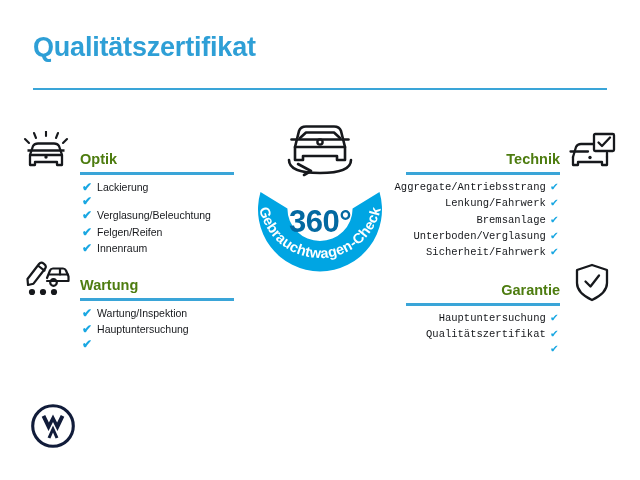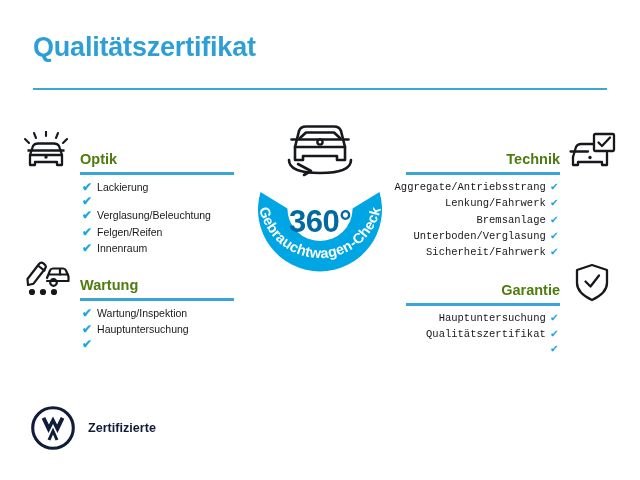--- a/index.html
+++ b/index.html
@@ -325,15 +325,14 @@
   <div id="badge-360">360°</div>
 </div>
 
 <div id="footer-logo">
   <svg id="vw-mark" viewBox="0 0 44 44">
     <circle cx="22" cy="22" r="20.3" fill="none" stroke="#111c3a" stroke-width="3.1"></circle>
     <path d="M22 10.4 L26.1 18.6 L29.8 10.9 L33.3 12.7 L26.5 27.1 L22 17.9 L17.5 27.1 L10.7 12.7 L14.2 10.9 L17.9 18.6 Z
              M22 21.6 L27.4 33.5 L24.6 34.4 L22 28.6 L19.4 34.4 L16.6 33.5 Z" fill="#111c3a"></path>
   </svg>
   <div id="footer-text">
-    <div>Zertifizierte</div>
   </div>
 </div>
 
 </body></html>

